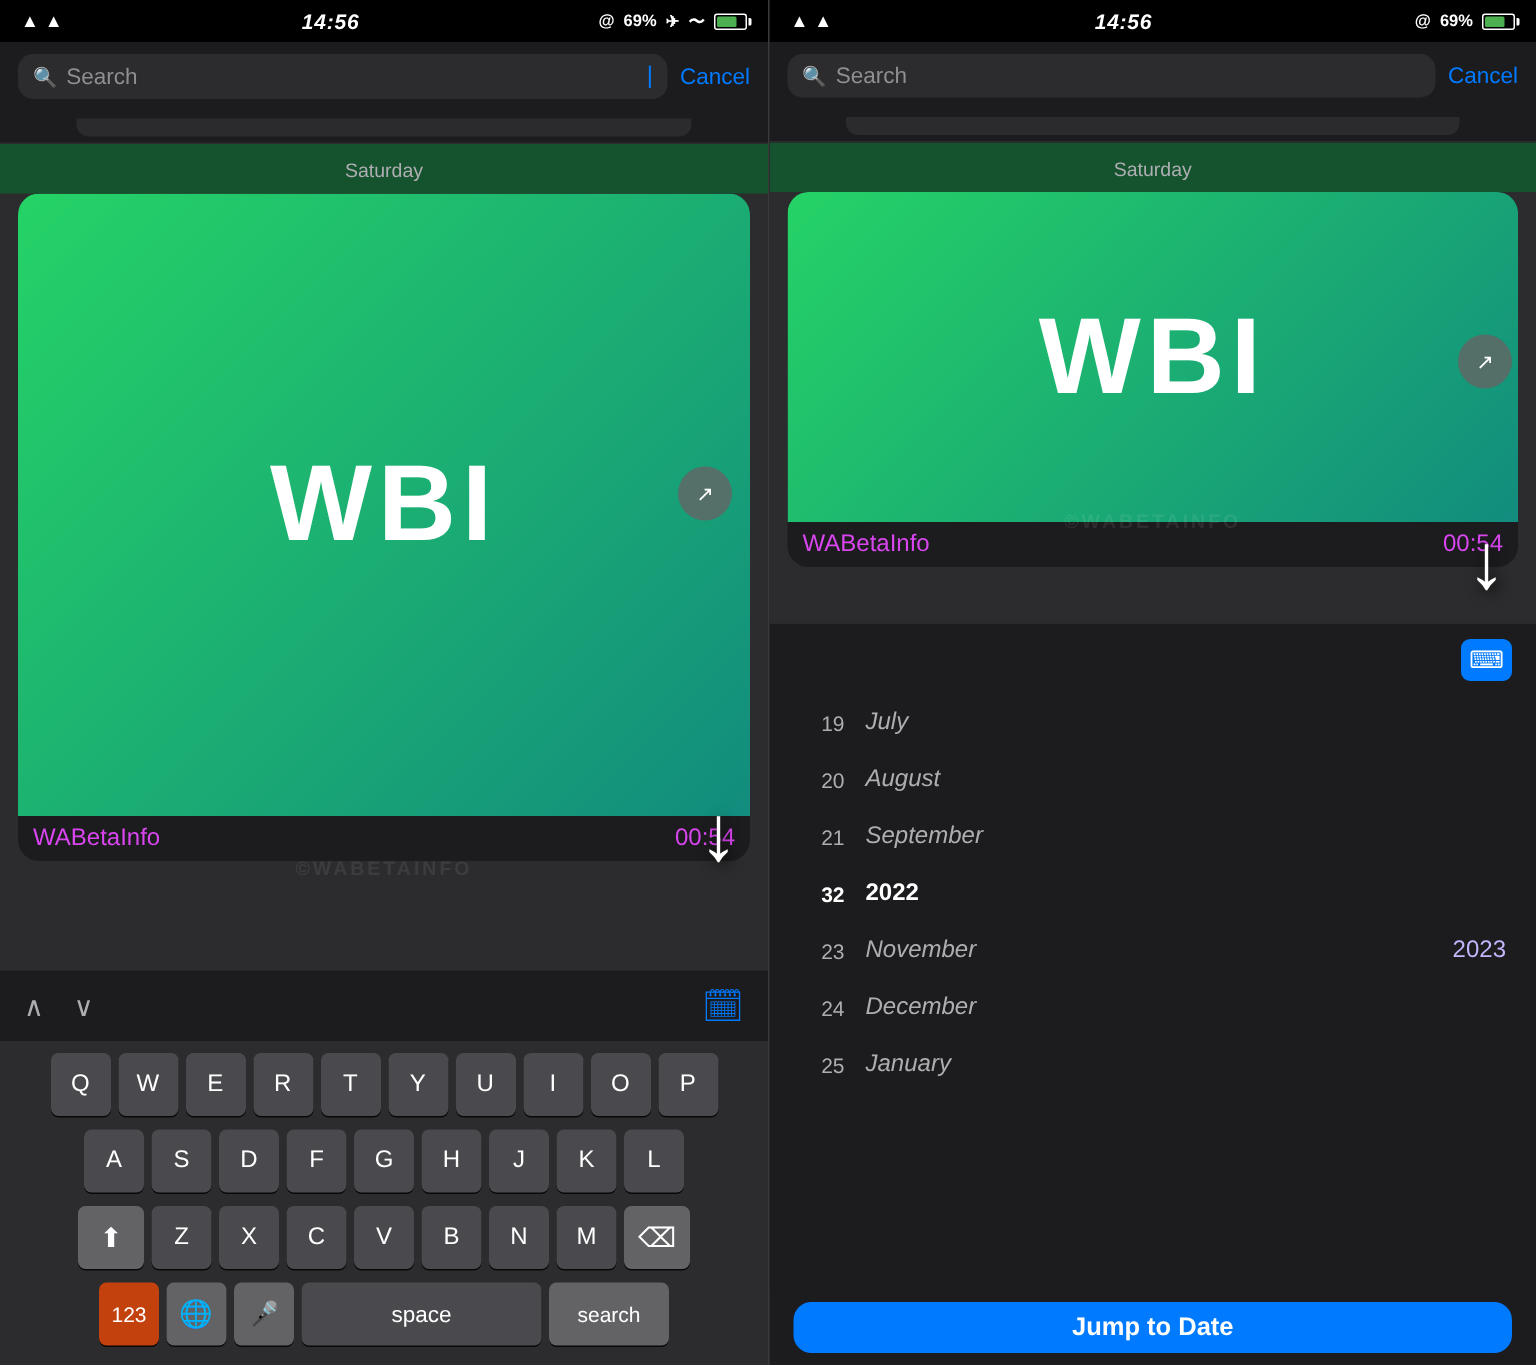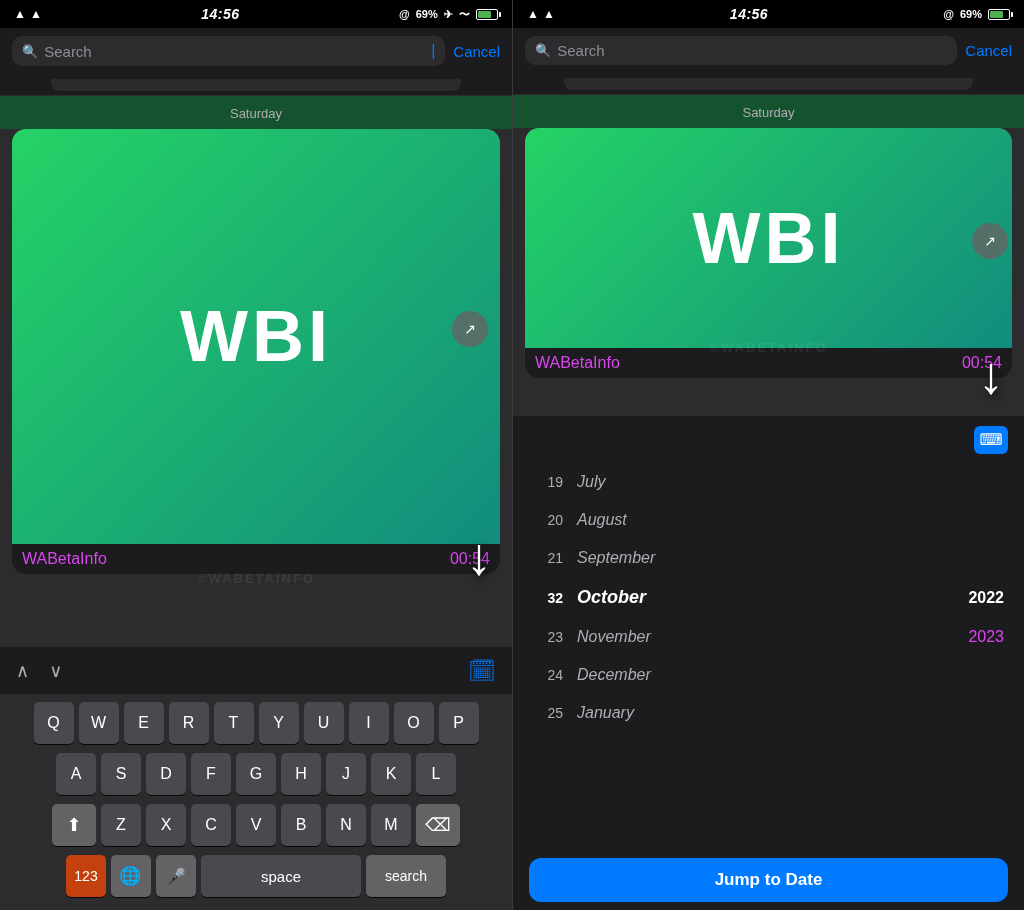--- a/index.html
+++ b/index.html
@@ -301,21 +301,21 @@
       font-weight: 600;
       font-size: 18px;
     }
     .date-row .num {
       width: 30px;
       text-align: right;
       margin-right: 14px;
       font-size: 14px;
     }
     .date-row .month-name { flex: 1; font-style: italic; }
-    .date-row .year-label { color: #d946ef; font-size: 16px; }
+    .date-row .year-label { color: #c4b5fd; font-size: 16px; }
     .date-row.selected .year-label { color: #fff; text-align: center; }
 
     
     .watermark {
       position: absolute;
       bottom: 60px;
       left: 50%;
       transform: translateX(-50%);
       color: rgba(255,255,255,0.08);
       font-size: 13px;
@@ -324,21 +324,21 @@
       white-space: nowrap;
       pointer-events: none;
     }
 
     .jump-btn {
       margin: 8px 16px;
       background: #007aff;
       color: #fff;
       border: none;
       border-radius: 12px;
-      height: 44px;
+      height: 34px;
       font-size: 17px;
       font-weight: 600;
       width: calc(100% - 32px);
       cursor: pointer;
       display: flex;
       align-items: center;
       justify-content: center;
     }
 
     
@@ -537,21 +537,20 @@
         <span class="month-name">August</span>
         <span class="year-label"></span>
       </li>
       <li class="date-row">
         <span class="num">21</span>
         <span class="month-name">September</span>
         <span class="year-label"></span>
       </li>
       <li class="date-row selected">
         <span class="num">32</span>
-        <span class="month-name">October</span>
         <span class="year-label">2022</span>
       </li>
       <li class="date-row">
         <span class="num">23</span>
         <span class="month-name">November</span>
         <span class="year-label">2023</span>
       </li>
       <li class="date-row">
         <span class="num">24</span>
         <span class="month-name">December</span>

